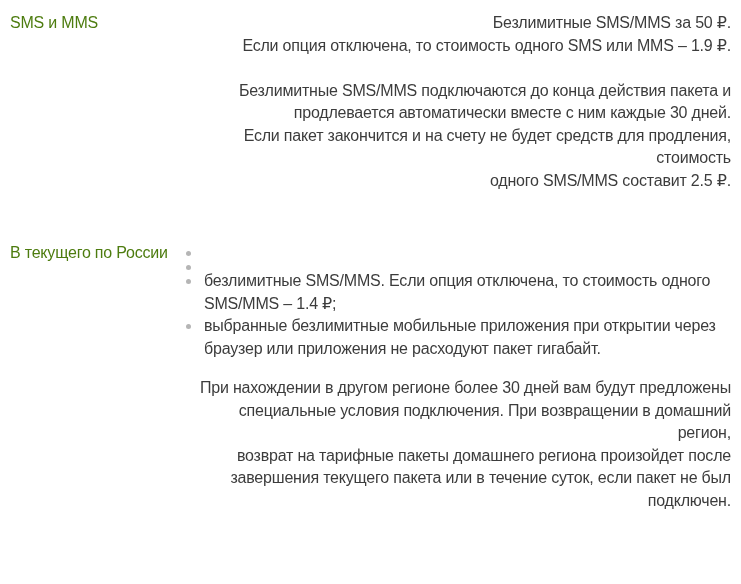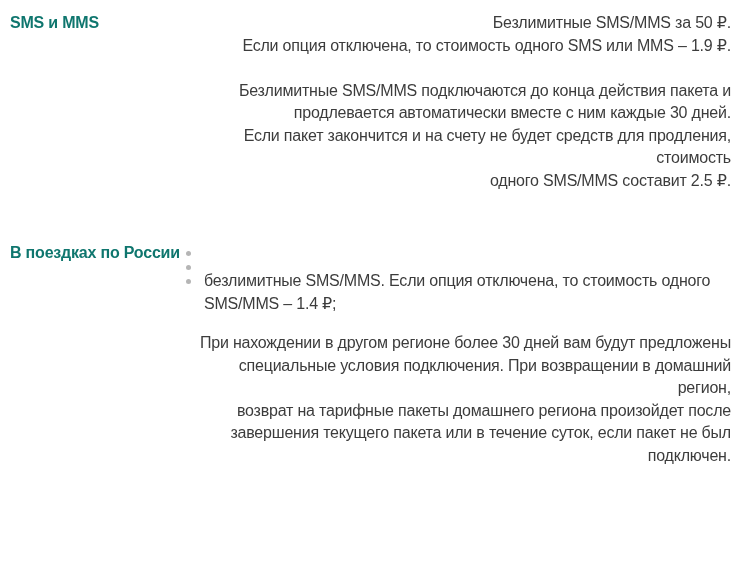--- a/index.html
+++ b/index.html
@@ -20,22 +20,22 @@
   .row {
     display: flex;
     align-items: flex-start;
   }
   .row + .row {
     margin-top: 50px;
   }
   .term {
     width: 175px;
     flex: none;
-    font-weight: bold;
-    color: #0f766e;
+    font-weight: normal;
+    color: #4d7c0f;
     white-space: pre-line;
   }
   .desc {
     flex: 1;
     min-width: 0;
     max-width: 546px;
   }
   .desc p {
     white-space: pre-line;
     text-align: right;
@@ -72,34 +72,39 @@
       <p>Безлимитные SMS/MMS за 50 ₽.
 Если опция отключена, то стоимость одного SMS или MMS – 1.9 ₽.</p>
       <p>Безлимитные SMS/MMS подключаются до конца действия пакета и
 продлевается автоматически вместе с ним каждые 30 дней.
 Если пакет закончится и на счету не будет средств для продления, стоимость
 одного SMS/MMS составит 2.5 ₽.</p>
     </div>
   </div>
 
   <div class="row">
-    <div class="term">В поездках по России</div>
+    <div class="term">В текущего по России</div>
     <div class="desc">
       <ul class="bullets">
         <li>
           <span class="dot"></span>
         </li>
         <li>
           <span class="dot"></span>
         </li>
         <li>
           <span class="dot"></span>
           <span class="li-text">безлимитные SMS/MMS. Если опция отключена, то стоимость одного
 SMS/MMS – 1.4 ₽;</span>
         </li>
+        <li>
+          <span class="dot"></span>
+          <span class="li-text">выбранные безлимитные мобильные приложения при открытии через
+браузер или приложения не расходуют пакет гигабайт.</span>
+        </li>
       </ul>
       <p class="outro">При нахождении в другом регионе более 30 дней вам будут предложены
 специальные условия подключения. При возвращении в домашний регион,
 возврат на тарифные пакеты домашнего региона произойдет после
 завершения текущего пакета или в течение суток, если пакет не был
 подключен.</p>
     </div>
   </div>
 
 </div>

